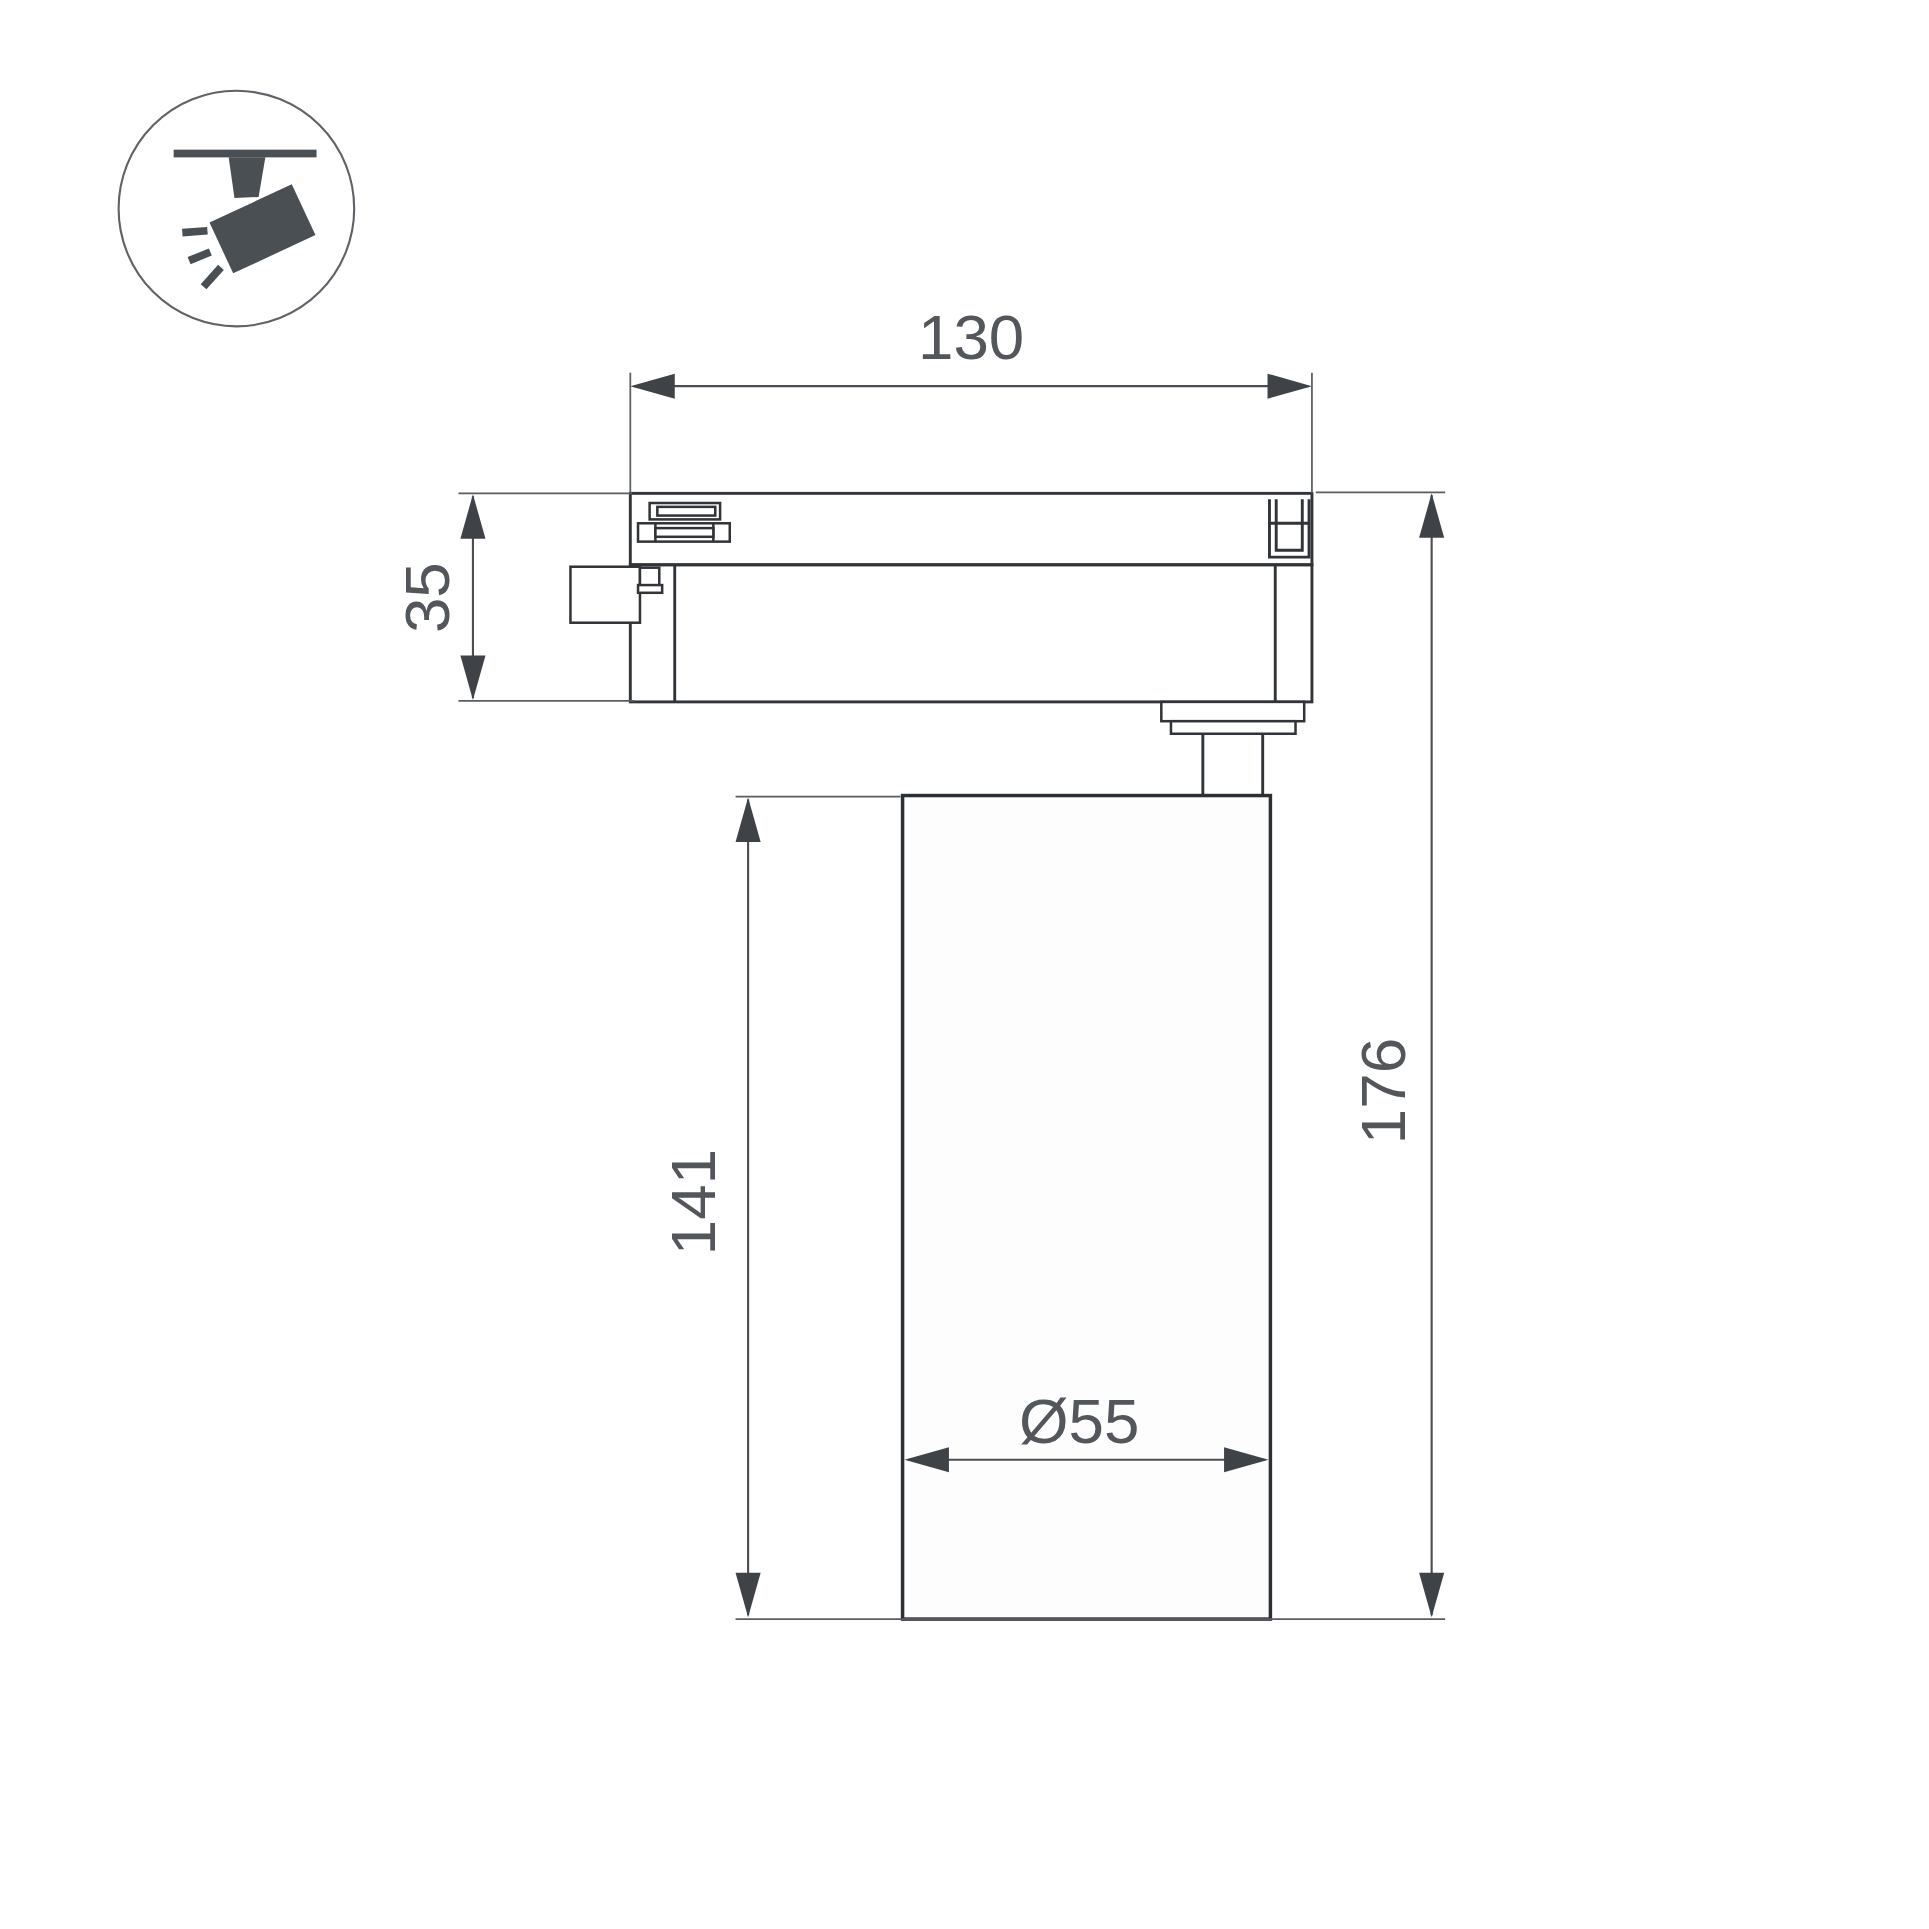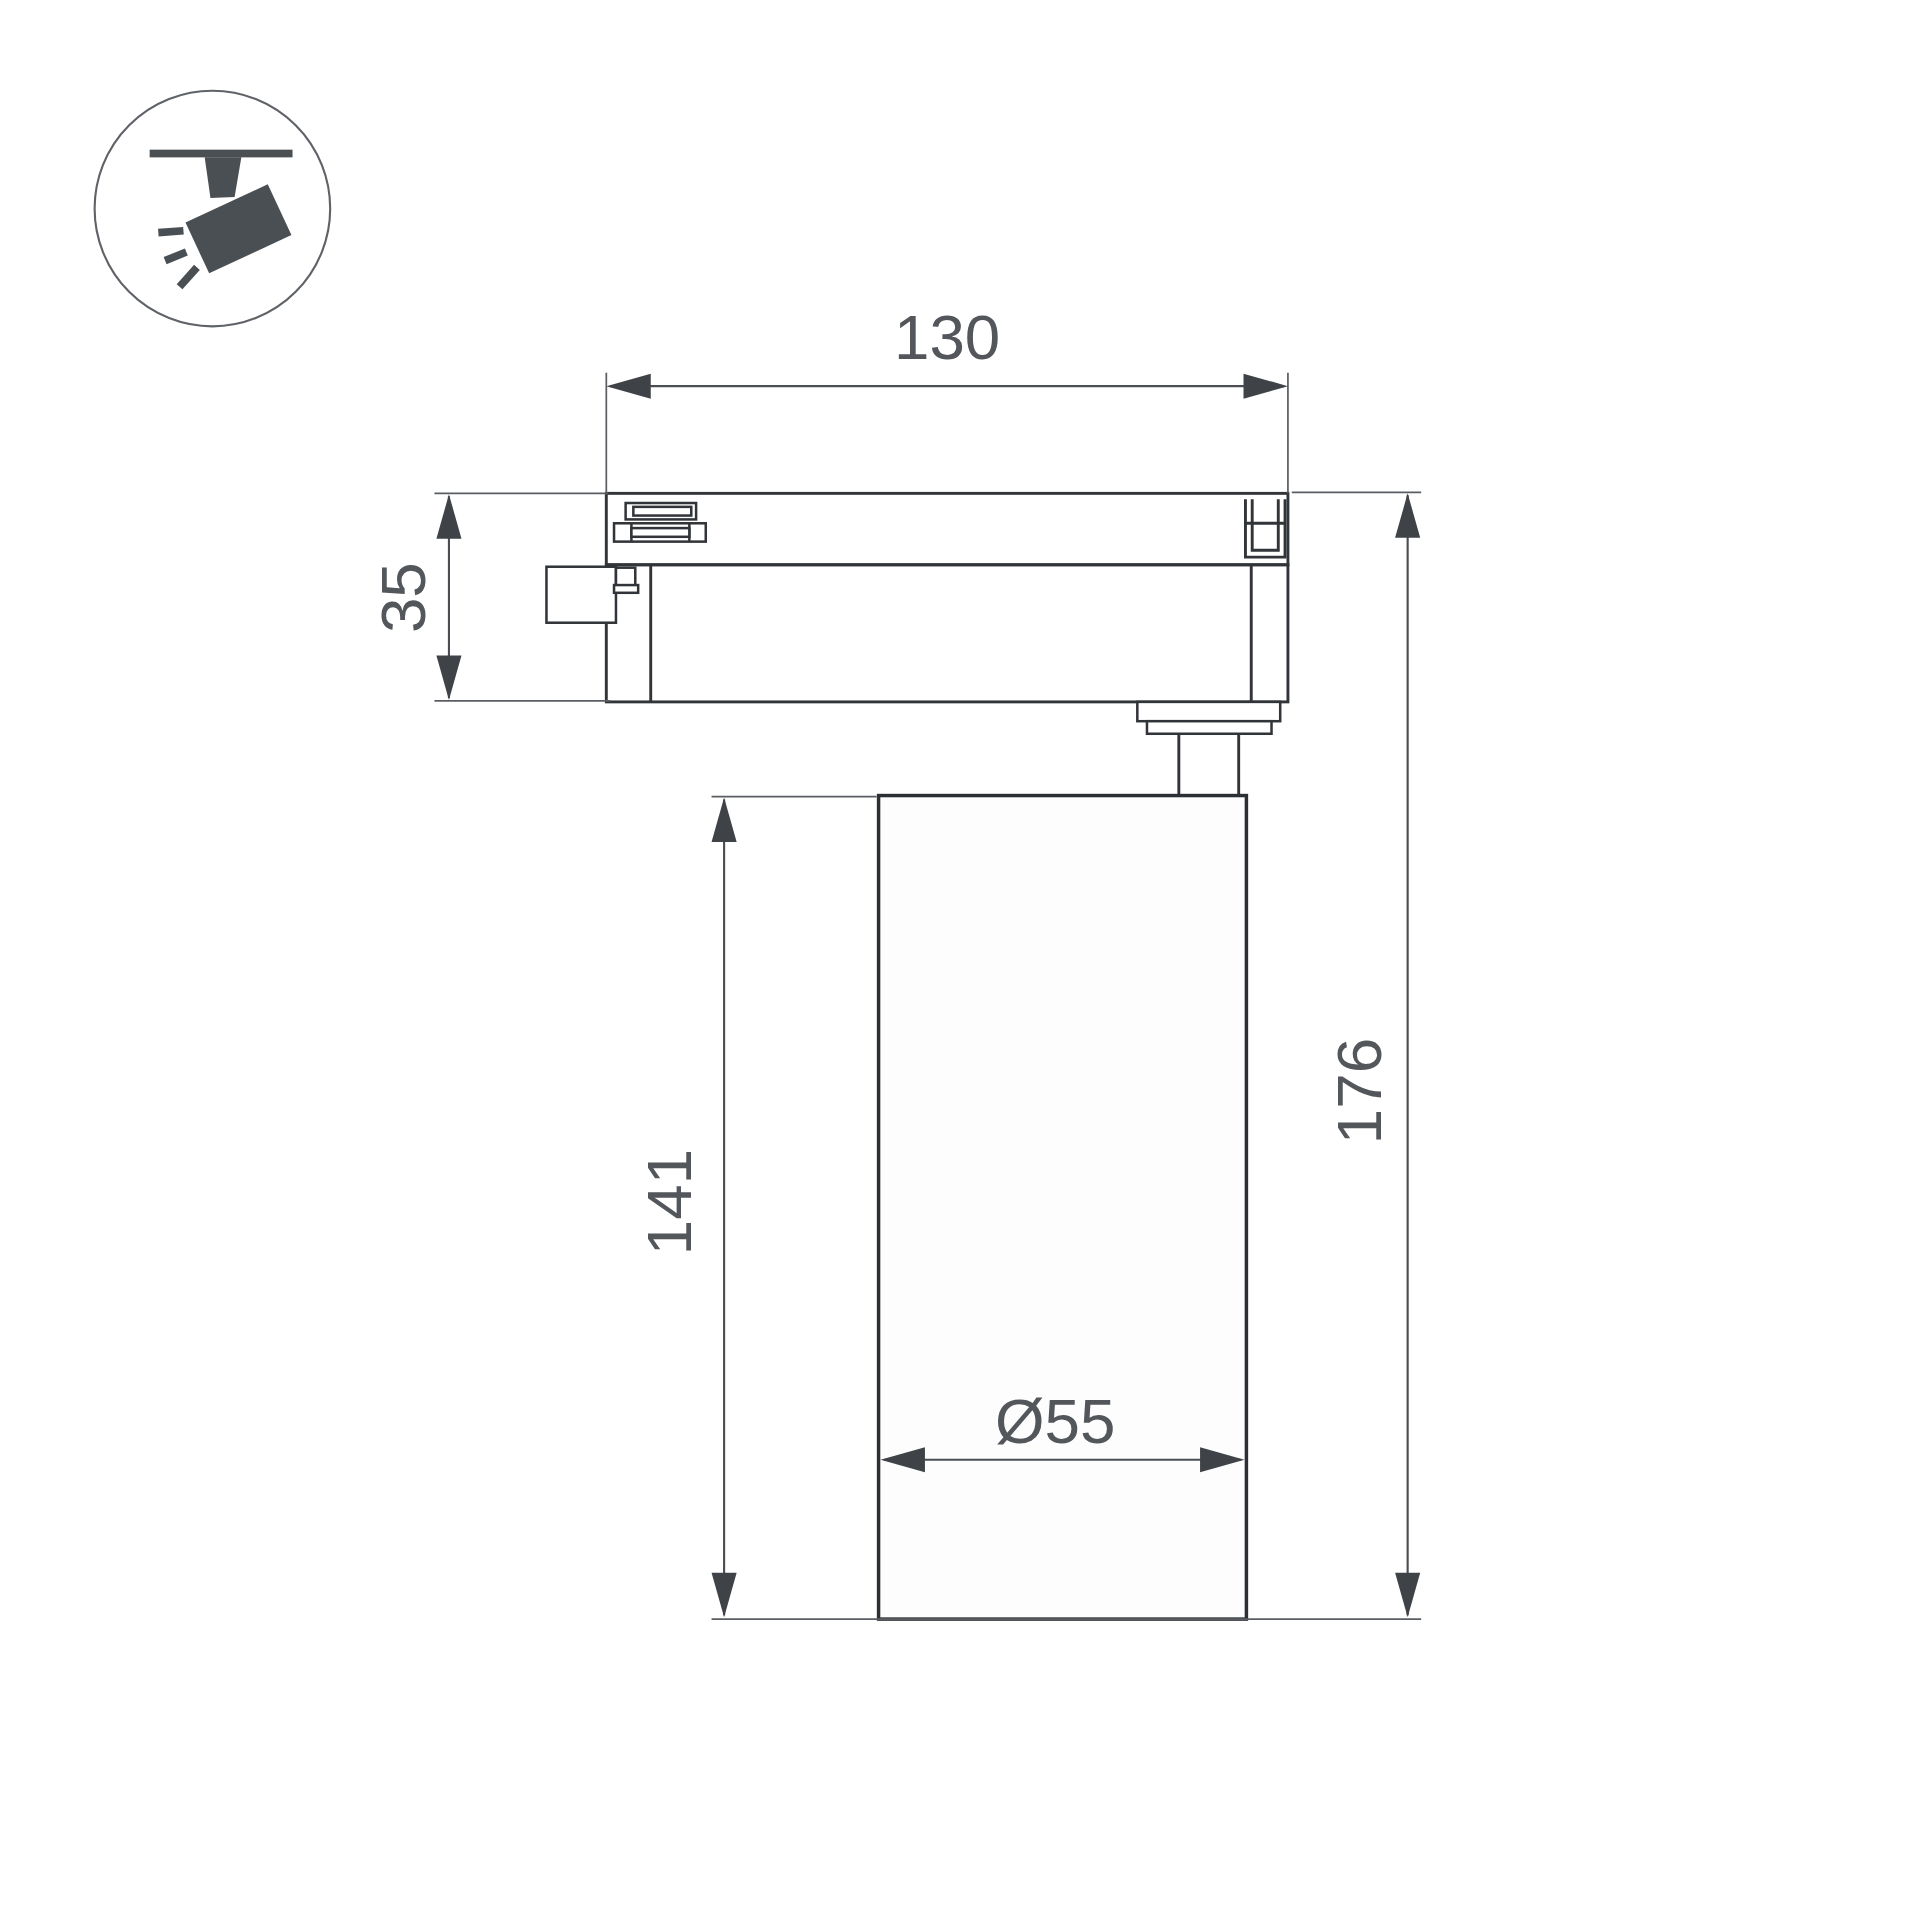--- a/index.html
+++ b/index.html
@@ -1,17 +1,17 @@
 <!DOCTYPE html>
 <html><head>
 <meta charset="utf-8">
 <style>
   html,body{margin:0;padding:0;background:#ffffff;}
   body{font-family:"Liberation Sans", sans-serif;}
-  .stage{width:1658px;height:1929px;position:relative;background:#ffffff;overflow:hidden;}
+  .stage{width:1658px;height:1929px;position:relative;background:#ffffff;overflow:hidden;margin-left:24px;}
   svg{display:block;}
   .part{stroke:#313438;stroke-width:3;fill:none;}
   .part-thick{stroke:#2c2f33;stroke-width:3.6;fill:#fdfdfd;}
   .detail{stroke:#313438;stroke-width:2.6;fill:#ffffff;}
   .dimline{stroke:#4a4e53;stroke-width:2.2;fill:none;}
   .extline{stroke:#5a5e63;stroke-width:1.8;fill:none;}
   .arrow{fill:#3f4347;stroke:none;}
   .dimtext{fill:#53565a;font-size:66px;font-family:"Liberation Sans", sans-serif;}
   .iconfill{fill:#4a4f54;stroke:none;}
   .iconray{stroke:#4a4f54;stroke-width:8;fill:none;stroke-linecap:butt;}

